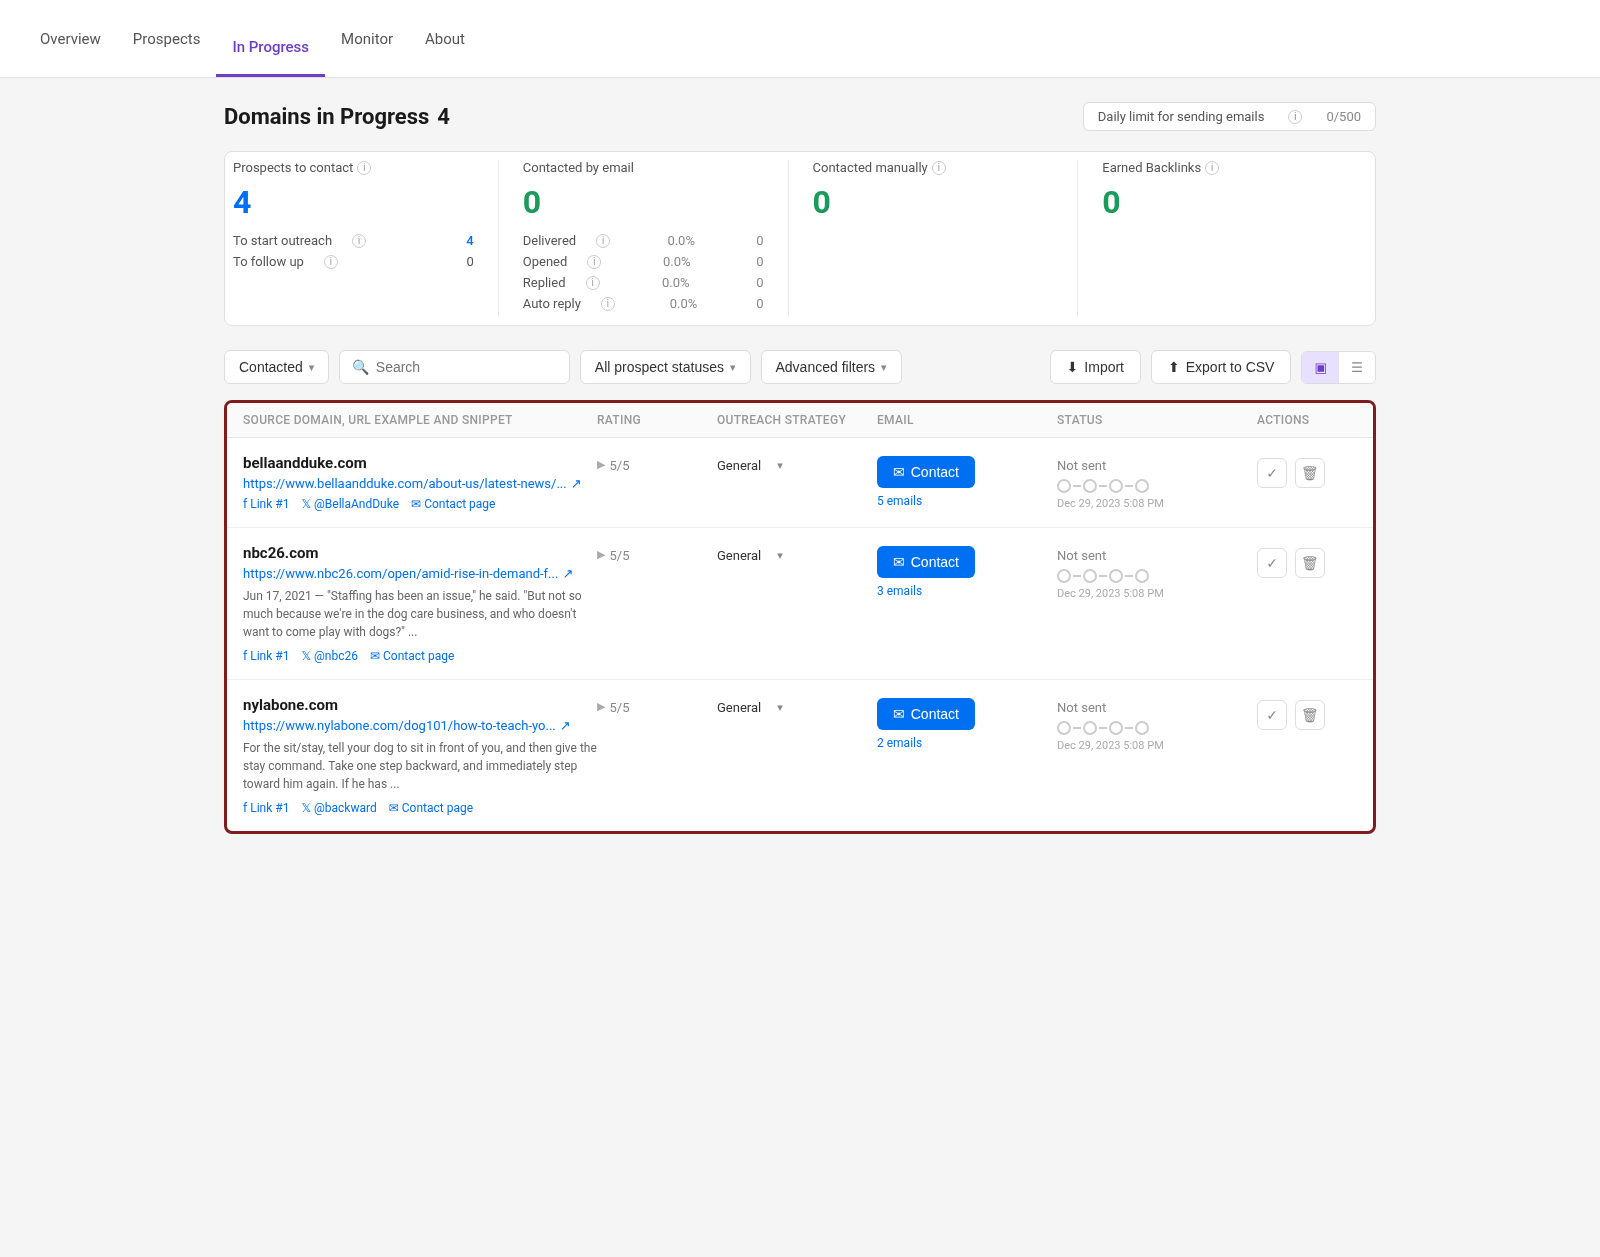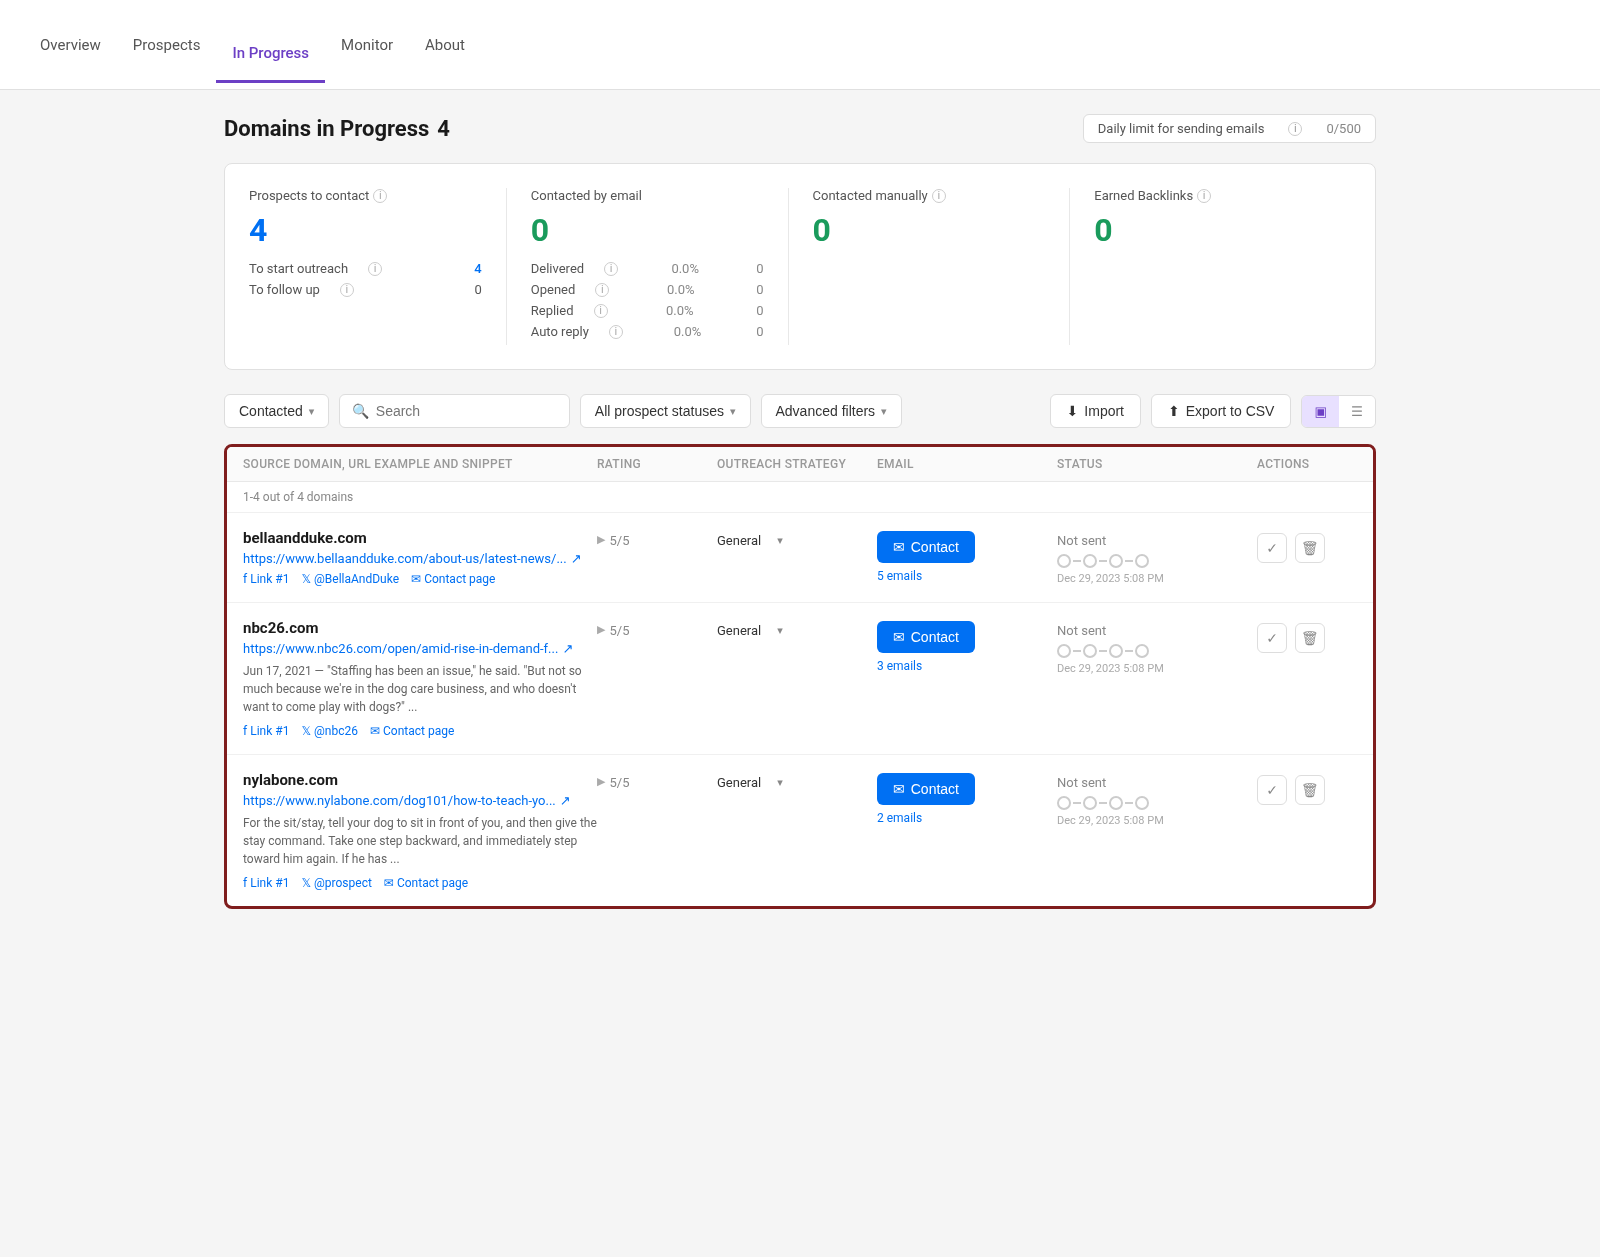--- a/index.html
+++ b/index.html
@@ -1,35 +1,35 @@
 <!DOCTYPE html>
 <html><head>
   <meta charset="utf-8">
   <style>
     * { box-sizing: border-box; margin: 0; padding: 0; }
     body { font-family: -apple-system, BlinkMacSystemFont, 'Segoe UI', Roboto, sans-serif; font-size: 14px; color: #333; background: #f5f5f5; }
 
     
-    .top-nav { background: #fff; border-bottom: 1px solid #e0e0e0; padding: 6px 24px; display: flex; align-items: center; }
+    .top-nav { background: #fff; border-bottom: 1px solid #e0e0e0; padding: 0 24px; display: flex; align-items: center; }
     .top-nav a { display: inline-block; padding: 18px 16px; text-decoration: none; color: #555; font-size: 15px; }
     .top-nav a.active { color: #6c3fc5; border-bottom: 3px solid #6c3fc5; font-weight: 500; margin-top: 20px; }
 
     
     .page-content { padding: 24px; max-width: 1200px; margin: 0 auto; }
 
     
     .page-header { display: flex; justify-content: space-between; align-items: center; margin-bottom: 20px; }
     .page-title { font-size: 22px; font-weight: 700; color: #1a1a1a; display: flex; align-items: center; gap: 8px; }
     .page-title .count { font-size: 22px; font-weight: 700; color: #1a1a1a; }
     .daily-limit { display: flex; align-items: center; gap: 24px; font-size: 13px; color: #555; border: 1px solid #ddd; border-radius: 6px; padding: 6px 14px; background: #fff; }
     .daily-limit .info-icon { color: #999; cursor: help; }
     .daily-limit .value { color: #888; }
 
     
-    .stats-card { background: #fff; border: 1px solid #e0e0e0; border-radius: 8px; padding: 24px; display: flex; gap: 0; margin-bottom: 24px; }
+    .stats-card { background: #fff; border: 1px solid #e0e0e0; border-radius: 8px; padding: 8px; display: flex; gap: 0; margin-bottom: 24px; }
     .stat-section { flex: 1; padding: 0 24px; border-right: 1px solid #e8e8e8; }
     .stat-section:first-child { padding-left: 0; }
     .stat-section:last-child { border-right: none; }
     .stat-label { font-size: 13px; color: #555; margin-bottom: 8px; display: flex; align-items: center; gap: 4px; }
     .stat-number { font-size: 32px; font-weight: 700; color: #1a9b5c; margin-bottom: 12px; }
     .stat-number.blue { color: #0070f3; }
     .stat-row { display: flex; justify-content: space-between; align-items: center; font-size: 13px; color: #555; margin-bottom: 6px; }
     .stat-row .label { display: flex; align-items: center; gap: 20px; }
     .stat-row .val-blue { color: #0070f3; font-weight: 500; }
     .stat-row .val-pct { color: #888; }
@@ -237,21 +237,20 @@
 
   <div class="domain-table">
     <div class="table-header">
       <div class="col-header">Source Domain, URL Example and Snippet</div>
       <div class="col-header">Rating</div>
       <div class="col-header">Outreach strategy</div>
       <div class="col-header">Email</div>
       <div class="col-header">Status</div>
       <div class="col-header">Actions</div>
     </div>
-    <div class="table-subheader">1-4 out of 4 domains</div>
 
     <div class="domain-row">
       <div class="domain-info">
         <div class="domain-name">bellaandduke.com</div>
         <div class="domain-url">
           <a href="#">https://www.bellaandduke.com/about-us/latest-news/...</a>
           <span>↗</span>
         </div>
         <div class="domain-links">
           <a href="#" class="fb-icon">
@@ -379,21 +378,21 @@
           <span>↗</span>
         </div>
         <div class="domain-snippet">For the sit/stay, tell your dog to sit in front of you, and then give the stay command. Take one step backward, and immediately step toward him again. If he has ...</div>
         <div class="domain-links">
           <a href="#" class="fb-icon">
             <span>f</span>
             <span>Link #1</span>
           </a>
           <a href="#" class="tw-icon">
             <span>𝕏</span>
-            <span>@prospect</span>
+            <span>@backward</span>
           </a>
           <a href="#" class="msg-icon">
             <span>✉</span>
             <span>Contact page</span>
           </a>
         </div>
       </div>
       <div class="rating-cell">
         <span class="rating-arrow">▶</span>
         <span class="rating-val">5/5</span>

